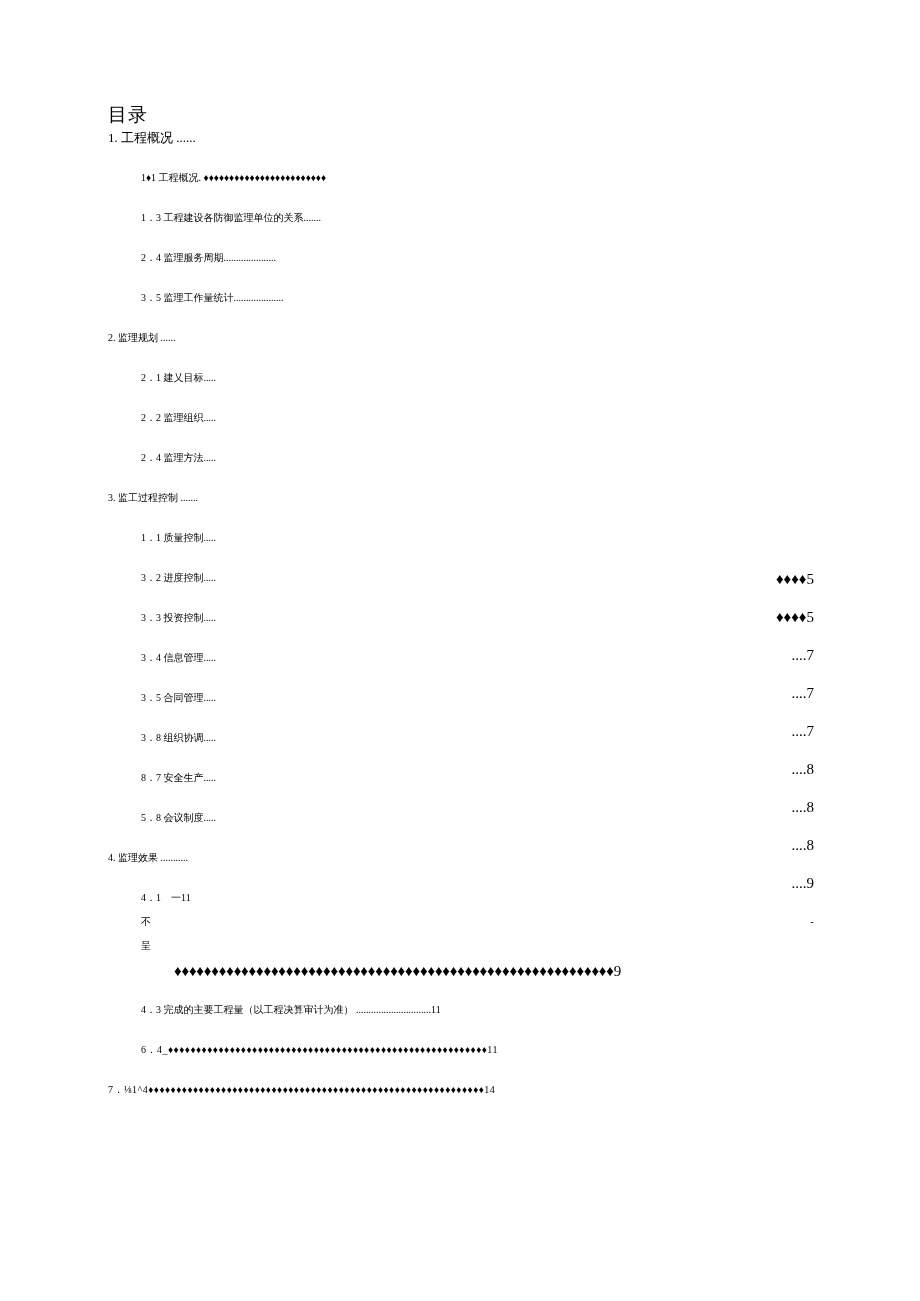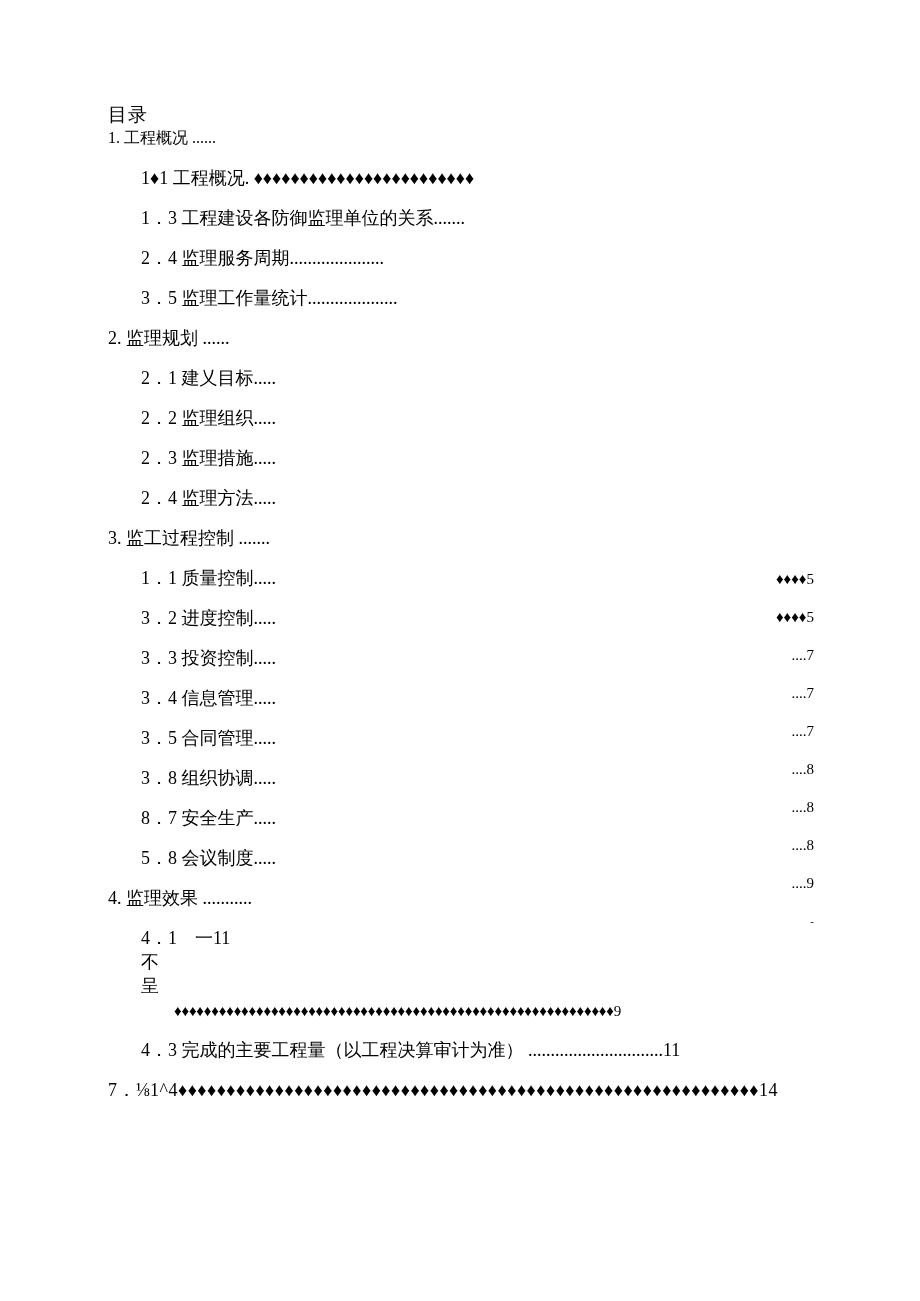--- a/index.html
+++ b/index.html
@@ -16,29 +16,29 @@
     box-sizing: border-box;
     padding: 104px 100px 60px 108px;
   }
   .title {
     font-size: 19px;
     line-height: 21px;
     margin-bottom: 1px;
     letter-spacing: 1px;
   }
   .s1 {
-    font-size: 16px;
+    font-size: 13px;
     line-height: 24px;
     margin-top: 0;
   }
   .indent {
     padding-left: 33px;
   }
   .sub {
-    font-size: 18px;
+    font-size: 10px;
     line-height: 24px;
     margin-top: 16px;
   }
   .right-col {
     position: absolute;
     right: 106px;
     top: 560px;
     font-size: 15px;
     line-height: 38px;
     text-align: right;
@@ -73,21 +73,20 @@
     <div class="sub">1．3 工程建设各防御监理单位的关系.......</div>
     <div class="sub">2．4 监理服务周期.....................</div>
     <div class="sub">3．5 监理工作量统计....................</div>
   </div>
 
   <div class="sub">2. 监理规划 ......</div>
 
   <div class="indent">
     <div class="sub">2．1 建乂目标.....</div>
     <div class="sub">2．2 监理组织.....</div>
-    <div class="sub">2．3 监理措施.....</div>
     <div class="sub">2．4 监理方法.....</div>
   </div>
 
   <div class="sub">3. 监工过程控制 .......</div>
 
   <div class="indent">
     <div class="sub">1．1 质量控制.....</div>
     <div class="sub">3．2 进度控制.....</div>
     <div class="sub">3．3 投资控制.....</div>
     <div class="sub">3．4 信息管理.....</div>
@@ -100,20 +99,21 @@
   <div class="sub">4. 监理效果 ...........</div>
 
   <div class="indent">
     <div class="sub wideline" style="display:flex;justify-content:space-between;width:680px;">
       <span>4．1　一11</span>
       <span>不</span>
       <span>呈</span>
     </div>
     <div class="row" style="padding-left:33px;font-size:15px;line-height:22px;margin-top:2px;letter-spacing:-0.2px;">♦♦♦♦♦♦♦♦♦♦♦♦♦♦♦♦♦♦♦♦♦♦♦♦♦♦♦♦♦♦♦♦♦♦♦♦♦♦♦♦♦♦♦♦♦♦♦♦♦♦♦♦♦♦♦♦♦♦♦9</div>
     <div class="sub">4．3 完成的主要工程量（以工程决算审计为准） ..............................11</div>
+    <div class="sub filler">6．4_♦♦♦♦♦♦♦♦♦♦♦♦♦♦♦♦♦♦♦♦♦♦♦♦♦♦♦♦♦♦♦♦♦♦♦♦♦♦♦♦♦♦♦♦♦♦♦♦♦♦♦♦♦♦♦♦♦11</div>
   </div>
 
   <div class="sub filler">7．⅛1^4♦♦♦♦♦♦♦♦♦♦♦♦♦♦♦♦♦♦♦♦♦♦♦♦♦♦♦♦♦♦♦♦♦♦♦♦♦♦♦♦♦♦♦♦♦♦♦♦♦♦♦♦♦♦♦♦♦♦♦♦14</div>
 
   <div class="right-col">
     <div>♦♦♦♦5</div>
     <div>♦♦♦♦5</div>
     <div>....7</div>
     <div>....7</div>
     <div>....7</div>

